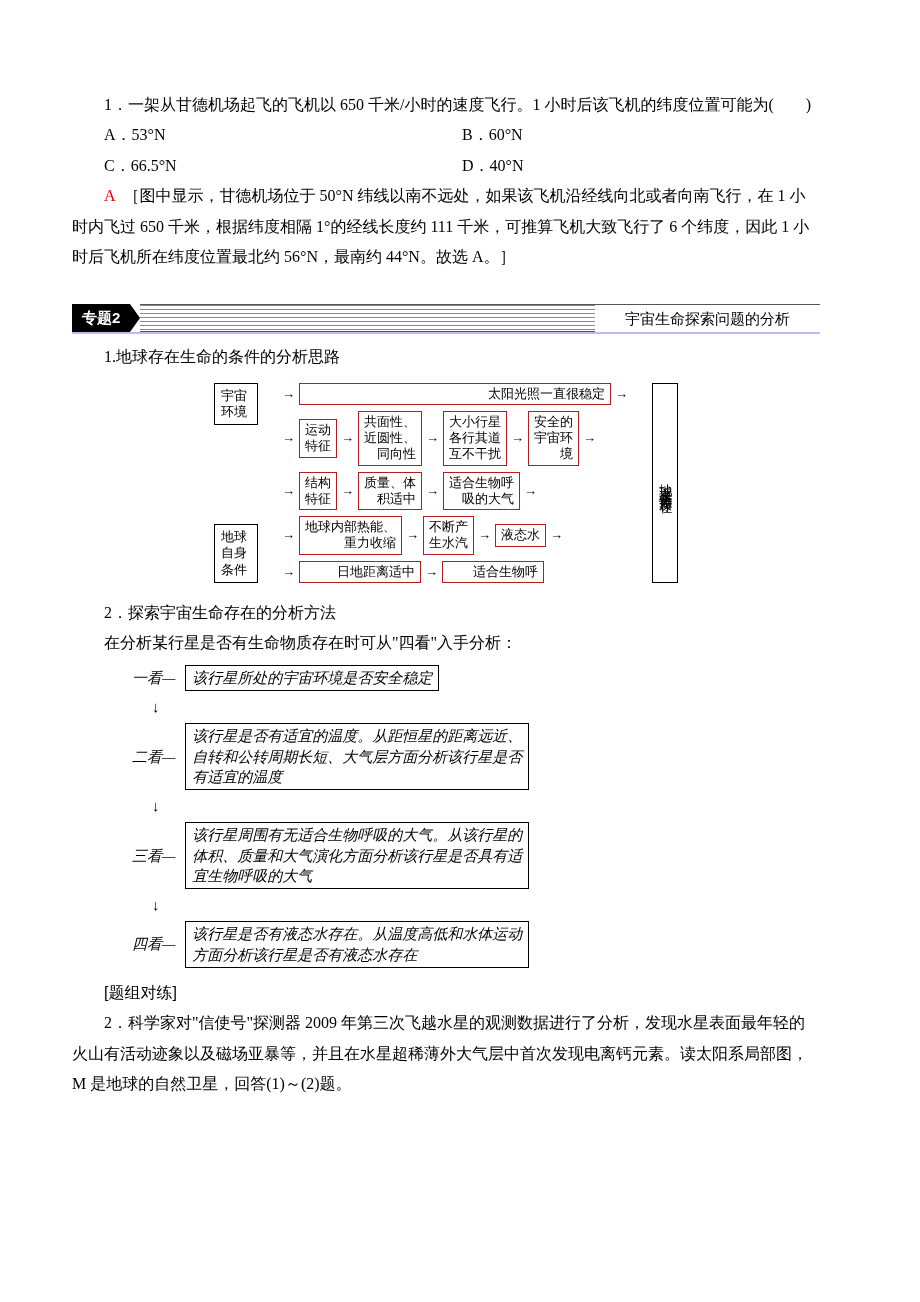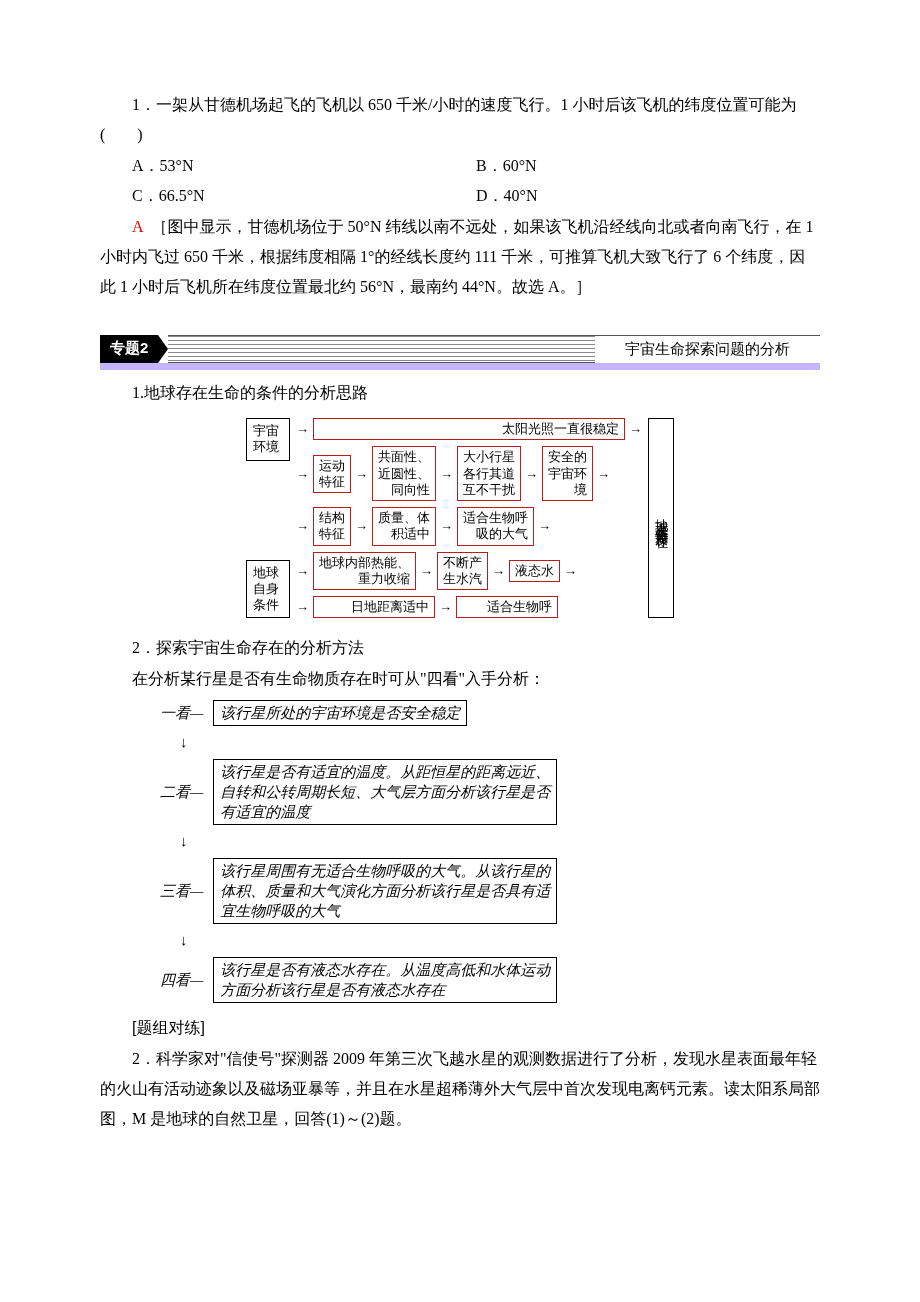--- a/index.html
+++ b/index.html
@@ -7,21 +7,21 @@
     padding: 0;
     background: #ffffff;
     font-family: "SimSun", "宋体", serif;
     font-size: 16px;
     color: #000;
     line-height: 1.9;
     width: 920px;
     box-sizing: border-box;
   }
   .page {
-    padding: 90px 100px 60px 100px;
+    padding: 90px 100px 60px 72px;
   }
   .para {
     text-indent: 2em;
   }
   .choices {
     display: flex;
     flex-wrap: wrap;
     margin-left: 2em;
   }
   .choice {
@@ -33,21 +33,21 @@
   .answer-letter {
     color: #e60000;
     font-weight: normal;
     margin-right: 0.5em;
   }
   
   .topic-row {
     display: flex;
     align-items: stretch;
     margin: 32px 0 8px 0;
-    border-bottom: 7px solid #c4b5fd;
+    border-bottom: 2px solid #c4b5fd;
     height: 28px;
   }
   .topic-label {
     background: #000;
     color: #fff;
     font-weight: bold;
     padding: 0 10px;
     font-size: 15px;
     display: flex;
     align-items: center;
@@ -86,21 +86,21 @@
 
   
   .diagram1-wrap {
     display: flex;
     justify-content: center;
     margin: 10px 0 15px 0;
   }
   .diagram1 {
     display: flex;
     align-items: stretch;
-    gap: 6px;
+    gap: 24px;
     font-size: 13px;
     line-height: 1.25;
   }
   .d1-col-left {
     display: flex;
     flex-direction: column;
     justify-content: space-between;
     gap: 40px;
   }
   .d1-leftbox {

